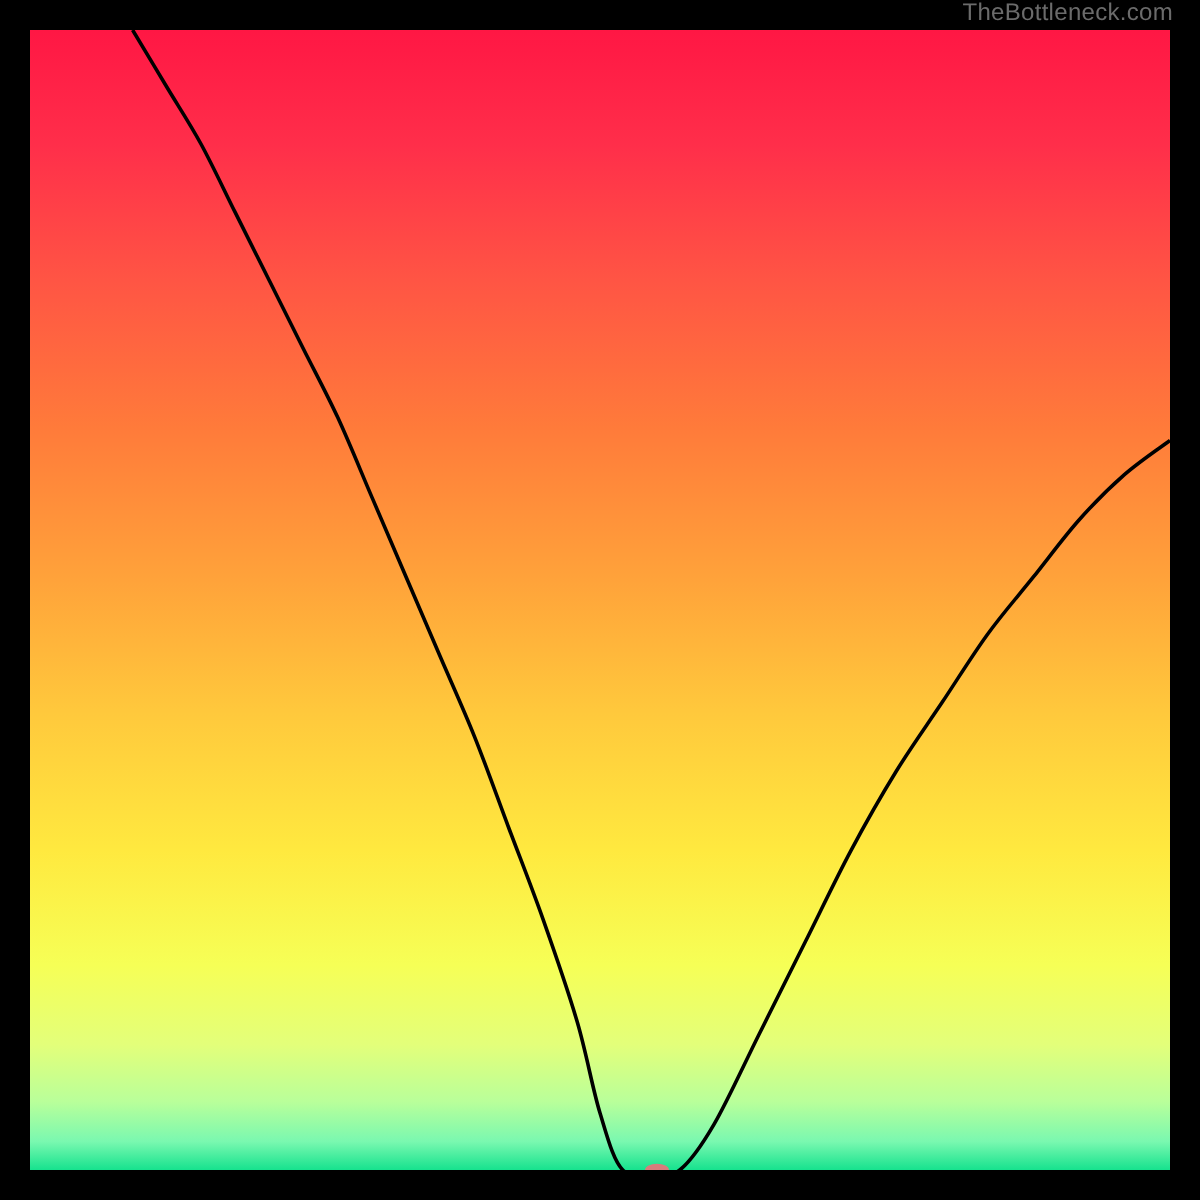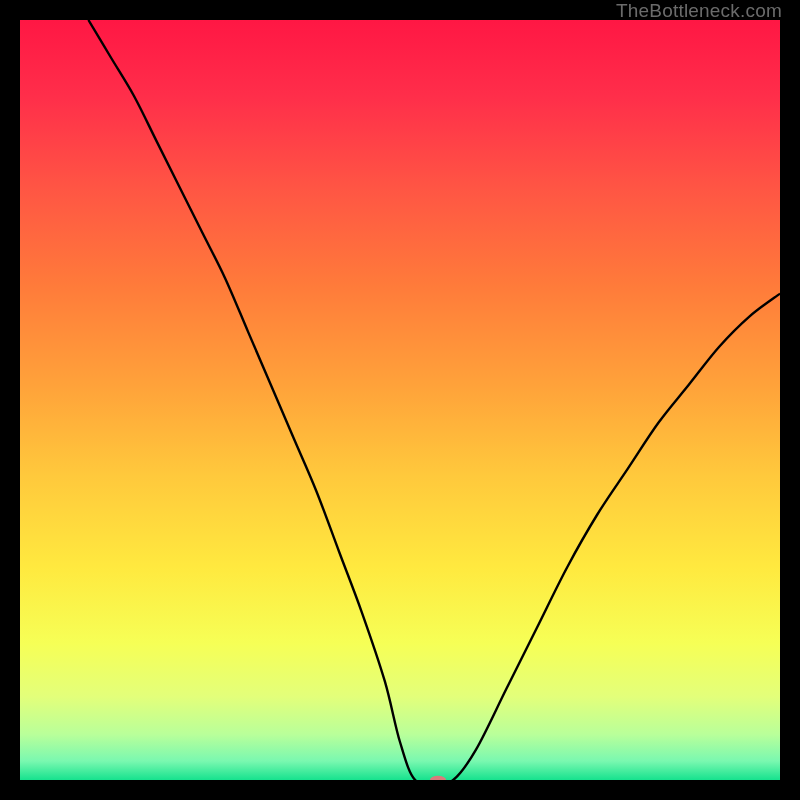--- a/index.html
+++ b/index.html
@@ -36,21 +36,21 @@
     left: 0;
     top: 0;
     width: 760px;
     height: 760px;
   }
   .watermark {
     position: absolute;
     top: 0px;
     right: 18px;
     color: #6b6b6b;
-    font-size: 19px;
+    font-size: 16px;
     font-weight: 500;
     letter-spacing: 0.2px;
     user-select: none;
   }
 </style>
 </head>
 <body>
 
 <div class="stage">
   <div class="watermark">TheBottleneck.com</div>

